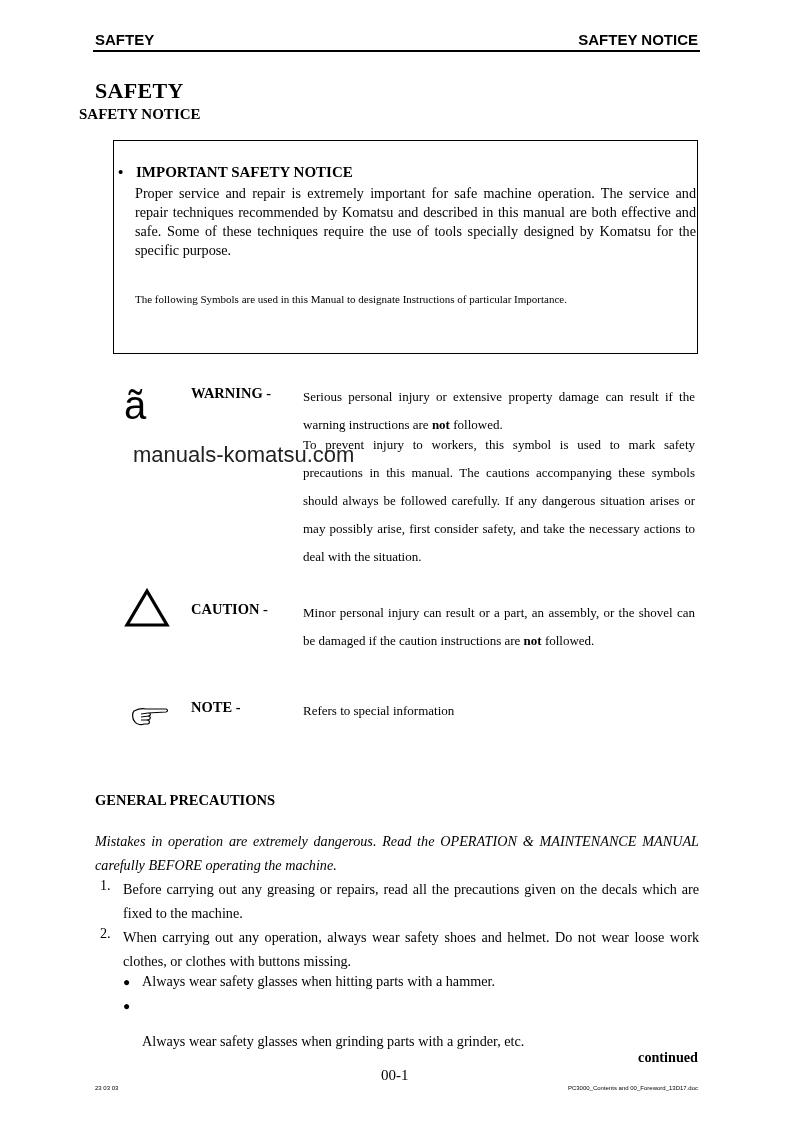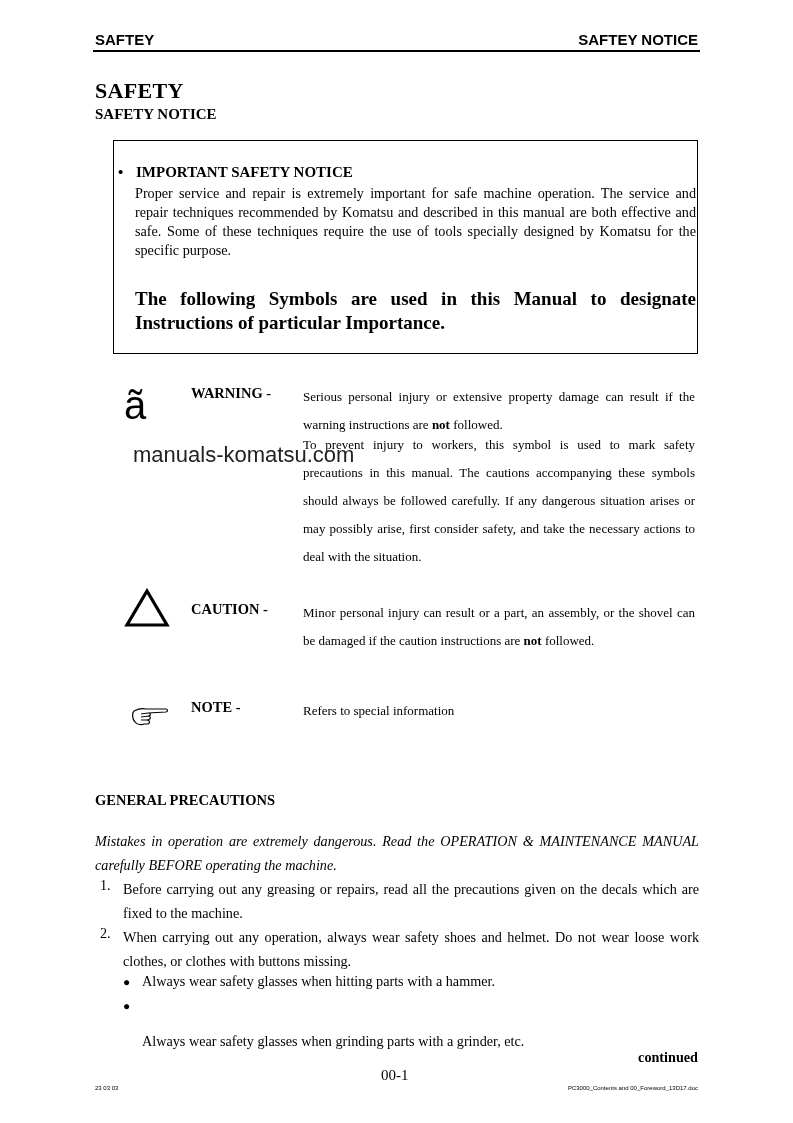--- a/index.html
+++ b/index.html
@@ -3,27 +3,27 @@
 <meta charset="utf-8">
 <style>
   html, body { margin: 0; padding: 0; background: #ffffff; }
   body { width: 793px; height: 1123px; position: relative; overflow: hidden; color: #000; font-family: "Liberation Serif", serif; }
   .abs { position: absolute; }
   .hdr { font-family: "Liberation Sans", sans-serif; font-weight: bold; font-size: 15px; top: 31px; }
   .hdr-left { left: 95px; }
   .hdr-right { right: 95px; }
   .hdr-rule { left: 93px; width: 607px; top: 50px; height: 0; border-top: 2px solid #000; }
   .title { left: 95px; top: 78px; font-size: 22px; font-weight: bold; letter-spacing: 0.3px; }
-  .subtitle { left: 95px; top: 106px; font-size: 15px; font-weight: bold; }
+  .subtitle { left: 79px; top: 106px; font-size: 15px; font-weight: bold; }
   .box { left: 113px; top: 140px; width: 585px; height: 214px; border: 1px solid #000; box-sizing: border-box; }
   .box-head { left: 118px; top: 164px; font-size: 15px; font-weight: bold; }
   .box-head .bullet { display: inline-block; width: 18px; }
   .para { font-size: 14.2px; line-height: 19px; text-align: justify; text-align-last: left; }
   .box-para { left: 135px; top: 184px; width: 561px; }
-  .box-bold { left: 135px; top: 287px; width: 561px; font-weight: bold; line-height: 24px; font-size: 19px; text-align: justify; }
+  .box-bold { left: 135px; top: 287px; width: 561px; font-weight: normal; line-height: 24px; font-size: 11px; text-align: justify; }
   .sym-label { font-size: 14.5px; font-weight: bold; }
   .sym-text { left: 303px; width: 392px; font-size: 13px; line-height: 28px; text-align: justify; }
   .warn-icon { left: 124px; top: 385px; font-family: "Liberation Sans", sans-serif; font-size: 40px; line-height: 40px; }
   .watermark { left: 133px; top: 442px; font-family: "Liberation Sans", sans-serif; font-size: 22px; color: #222; }
   .sec-head { left: 95px; top: 792px; font-size: 14.5px; font-weight: bold; }
   .body-text { left: 95px; width: 604px; font-size: 14.2px; line-height: 24px; text-align: justify; font-style: italic; }
   .num { left: 100px; font-size: 14.2px; }
   .item-text { left: 123px; width: 576px; font-size: 14.2px; line-height: 24px; text-align: justify; }
   .sub-bullet { left: 123px; font-size: 12px; }
   .sub-text { left: 142px; font-size: 14.2px; }

